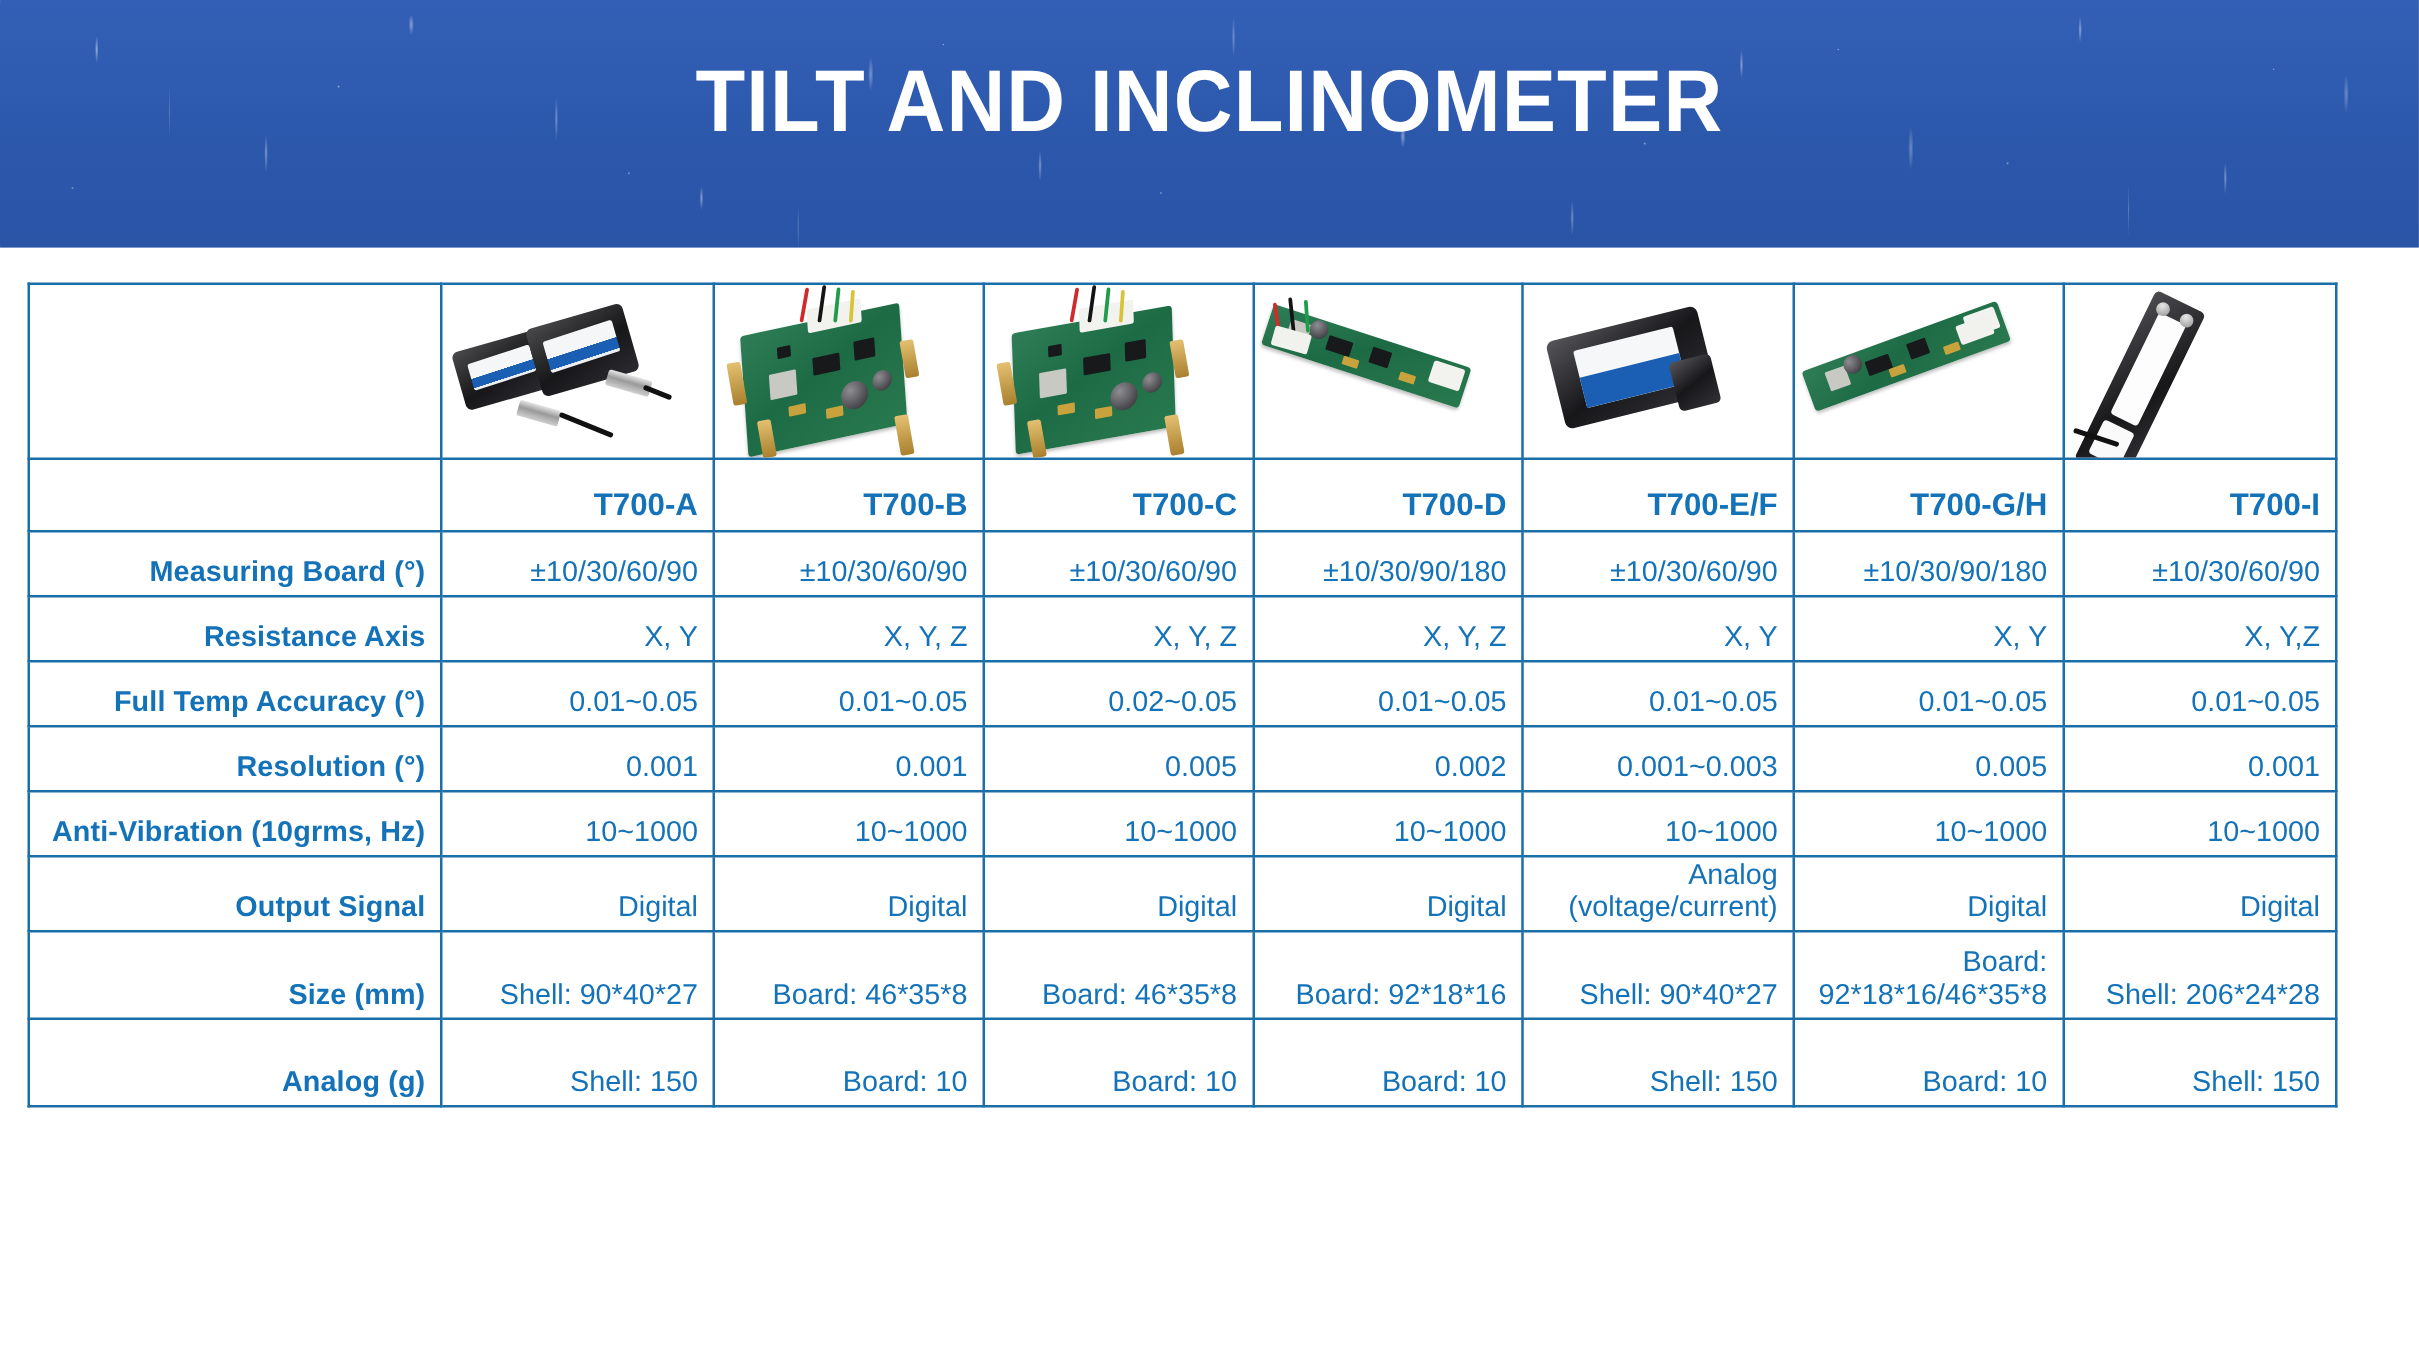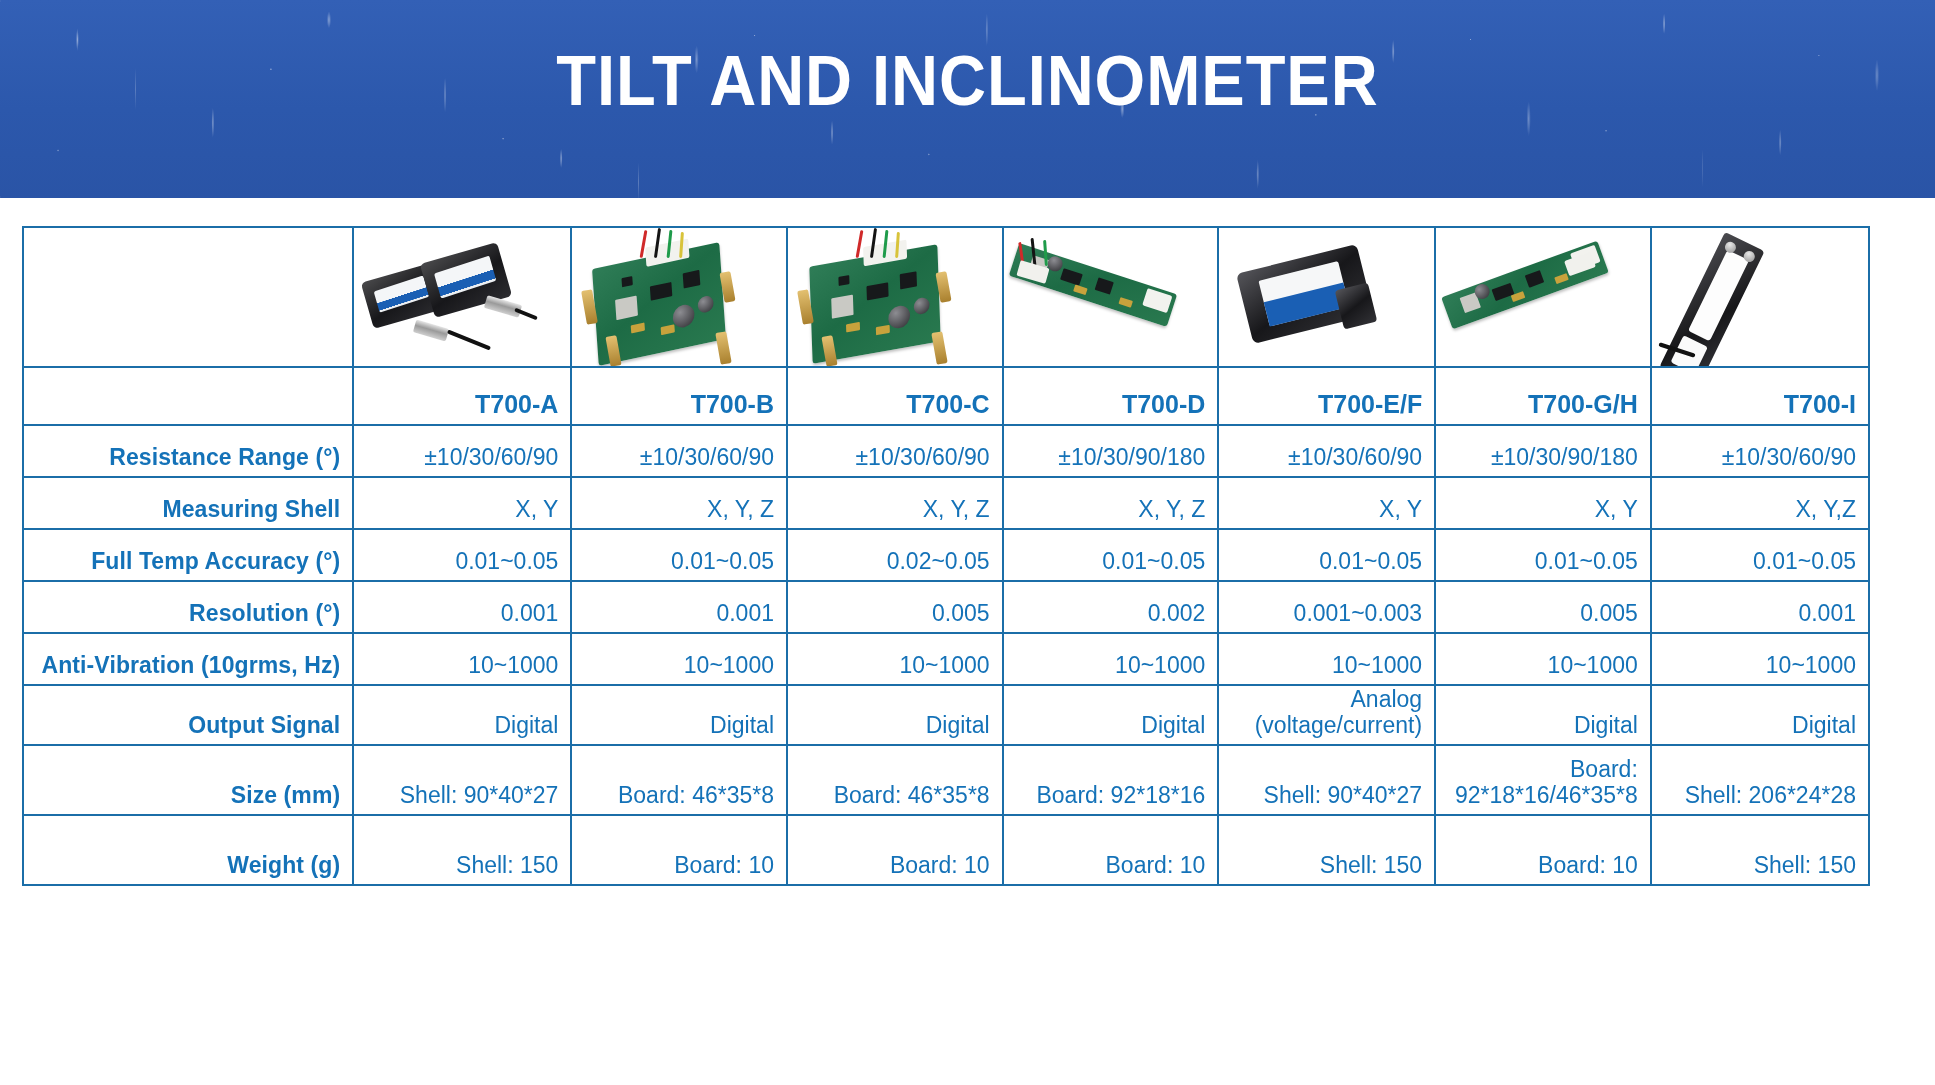--- a/index.html
+++ b/index.html
@@ -285,33 +285,33 @@
             <td>T700-A</td>
             <td>T700-B</td>
             <td>T700-C</td>
             <td>T700-D</td>
             <td>T700-E/F</td>
             <td>T700-G/H</td>
             <td>T700-I</td>
           </tr>
           <tr class="r-norm">
             <td class="lbl">
-              <span class="twoline">Resistance Range (°)</span>
+              <span class="twoline">Measuring Board (°)</span>
             </td>
             <td>±10/30/60/90</td>
             <td>±10/30/60/90</td>
             <td>±10/30/60/90</td>
             <td>±10/30/90/180</td>
             <td>±10/30/60/90</td>
             <td>±10/30/90/180</td>
             <td>±10/30/60/90</td>
           </tr>
           <tr class="r-norm">
             <td class="lbl">
-              <span class="twoline">Measuring Shell</span>
+              <span class="twoline">Resistance Axis</span>
             </td>
             <td>X, Y</td>
             <td>X, Y, Z</td>
             <td>X, Y, Z</td>
             <td>X, Y, Z</td>
             <td>X, Y</td>
             <td>X, Y</td>
             <td>X, Y,Z</td>
           </tr>
           <tr class="r-norm">
@@ -375,21 +375,21 @@
             <td>Board: 92*18*16</td>
             <td>Shell: 90*40*27</td>
             <td>
               <span class="twoline">Board:</span>
               <span class="twoline">92*18*16/46*35*8</span>
             </td>
             <td>Shell: 206*24*28</td>
           </tr>
           <tr class="r-big">
             <td class="lbl">
-              <span class="twoline">Weight (g)</span>
+              <span class="twoline">Analog (g)</span>
             </td>
             <td>Shell: 150</td>
             <td>Board: 10</td>
             <td>Board: 10</td>
             <td>Board: 10</td>
             <td>Shell: 150</td>
             <td>Board: 10</td>
             <td>Shell: 150</td>
           </tr>
         </tbody>

